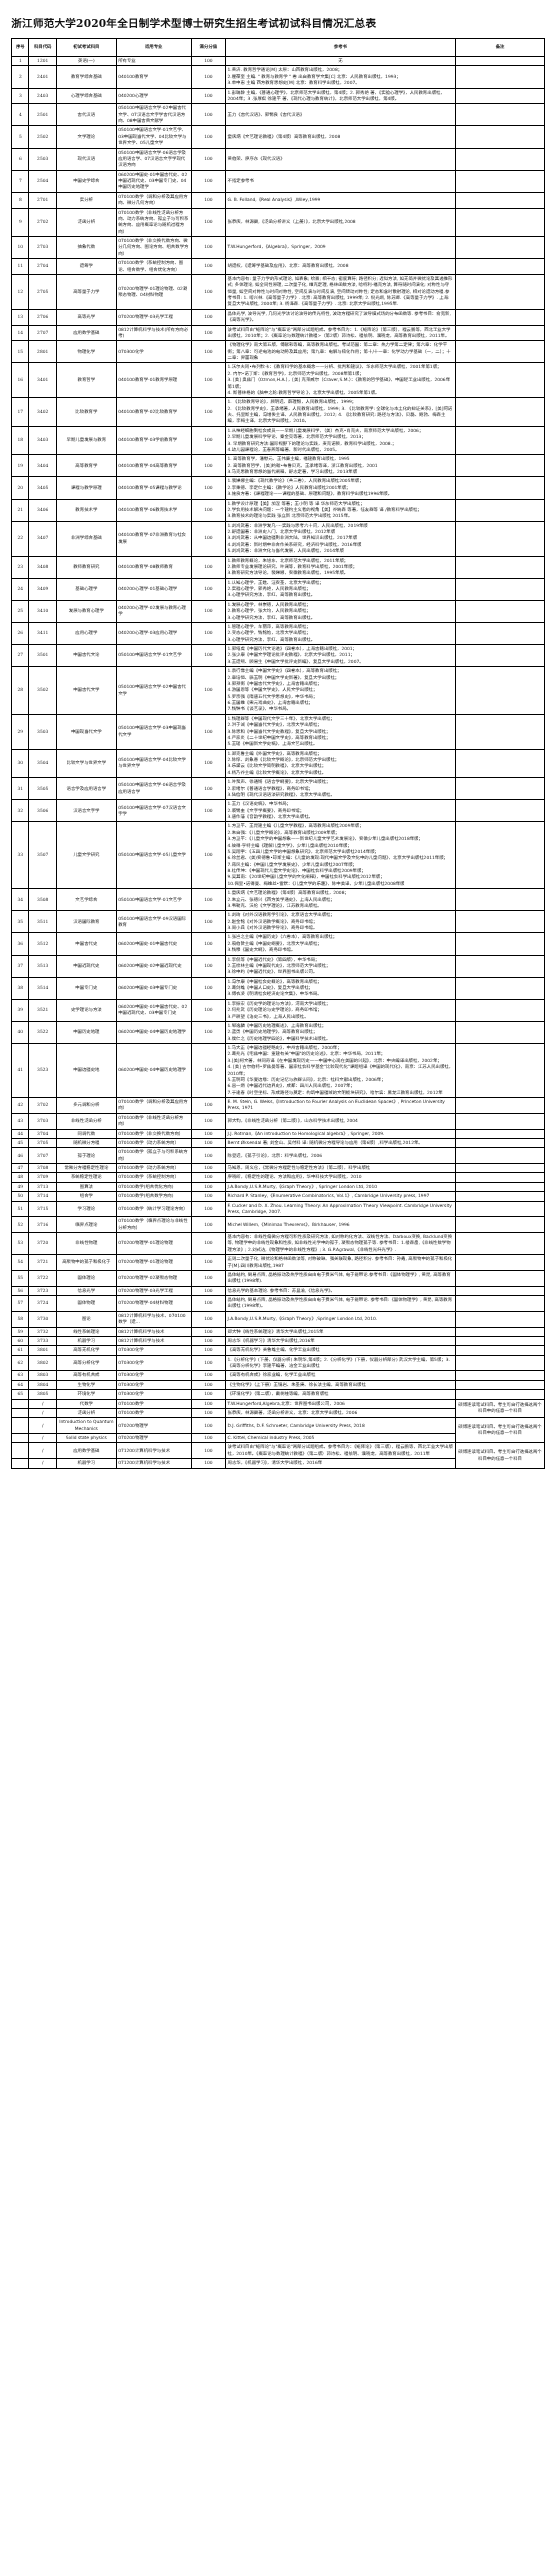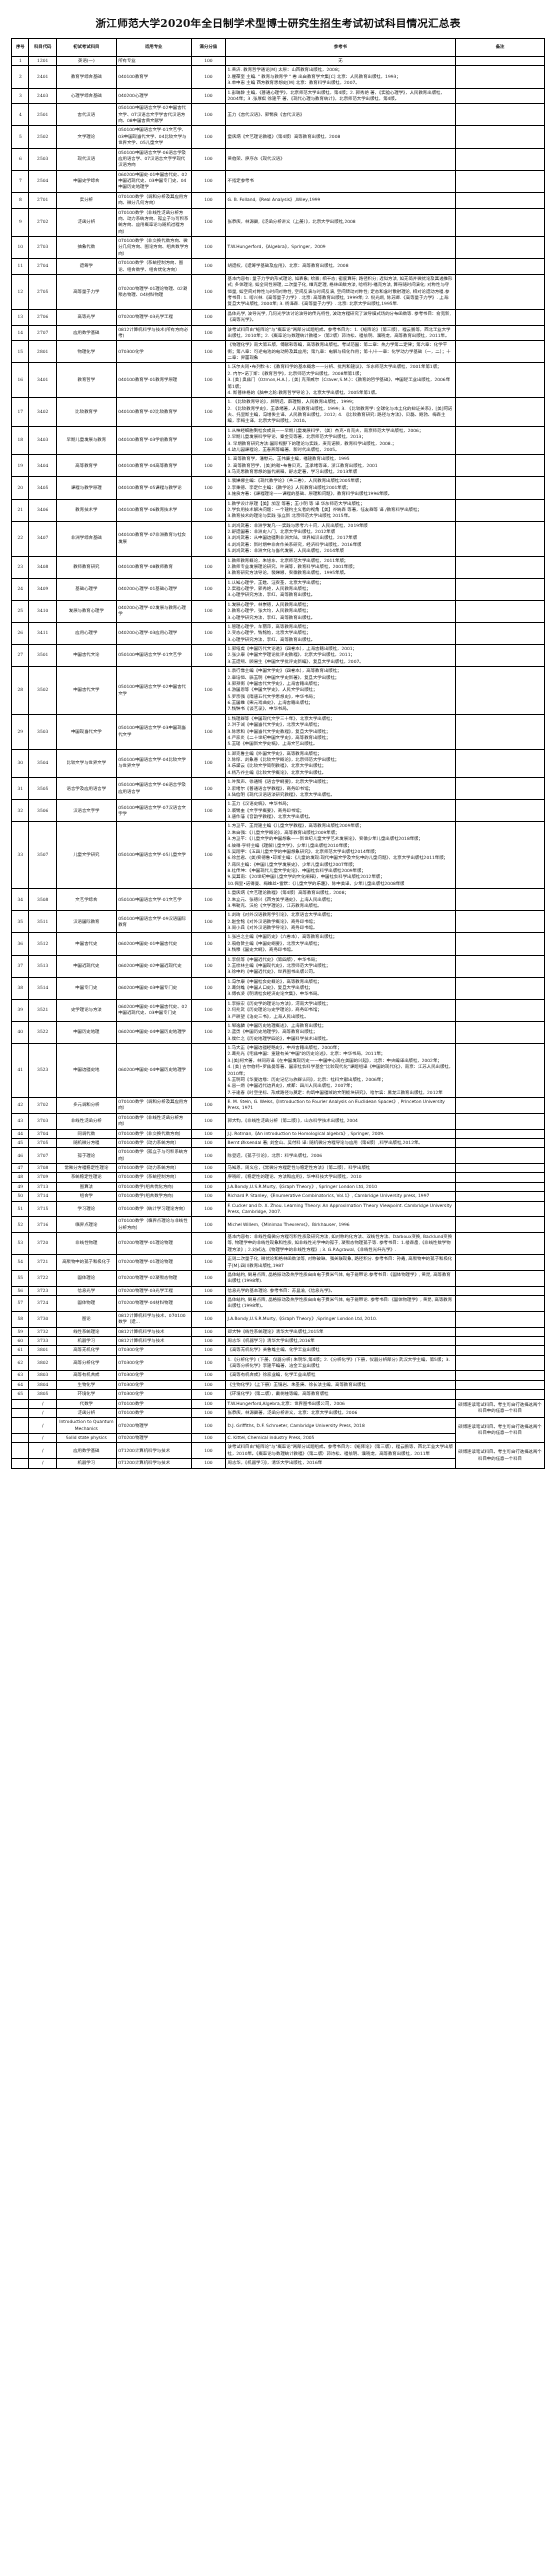--- a/index.html
+++ b/index.html
@@ -10,21 +10,21 @@
     color:#1a1a1a;
     -webkit-font-smoothing:none;
   }
   .page{
     width:556px;
     box-sizing:border-box;
     padding:7.2px 11.3px 5.2px 11.3px;
     background:#fff;
   }
   .doc-title{
-    text-align:center;
+    text-align:left;
     font-family:"DejaVu Serif","Liberation Serif",serif;
     font-weight:bold;
     font-size:10.6px;
     letter-spacing:0.2px;
     margin:8.2px 0 7.2px 0;
     color:#111;
   }
   table.subjects{
     border-collapse:collapse;
     width:534px;

